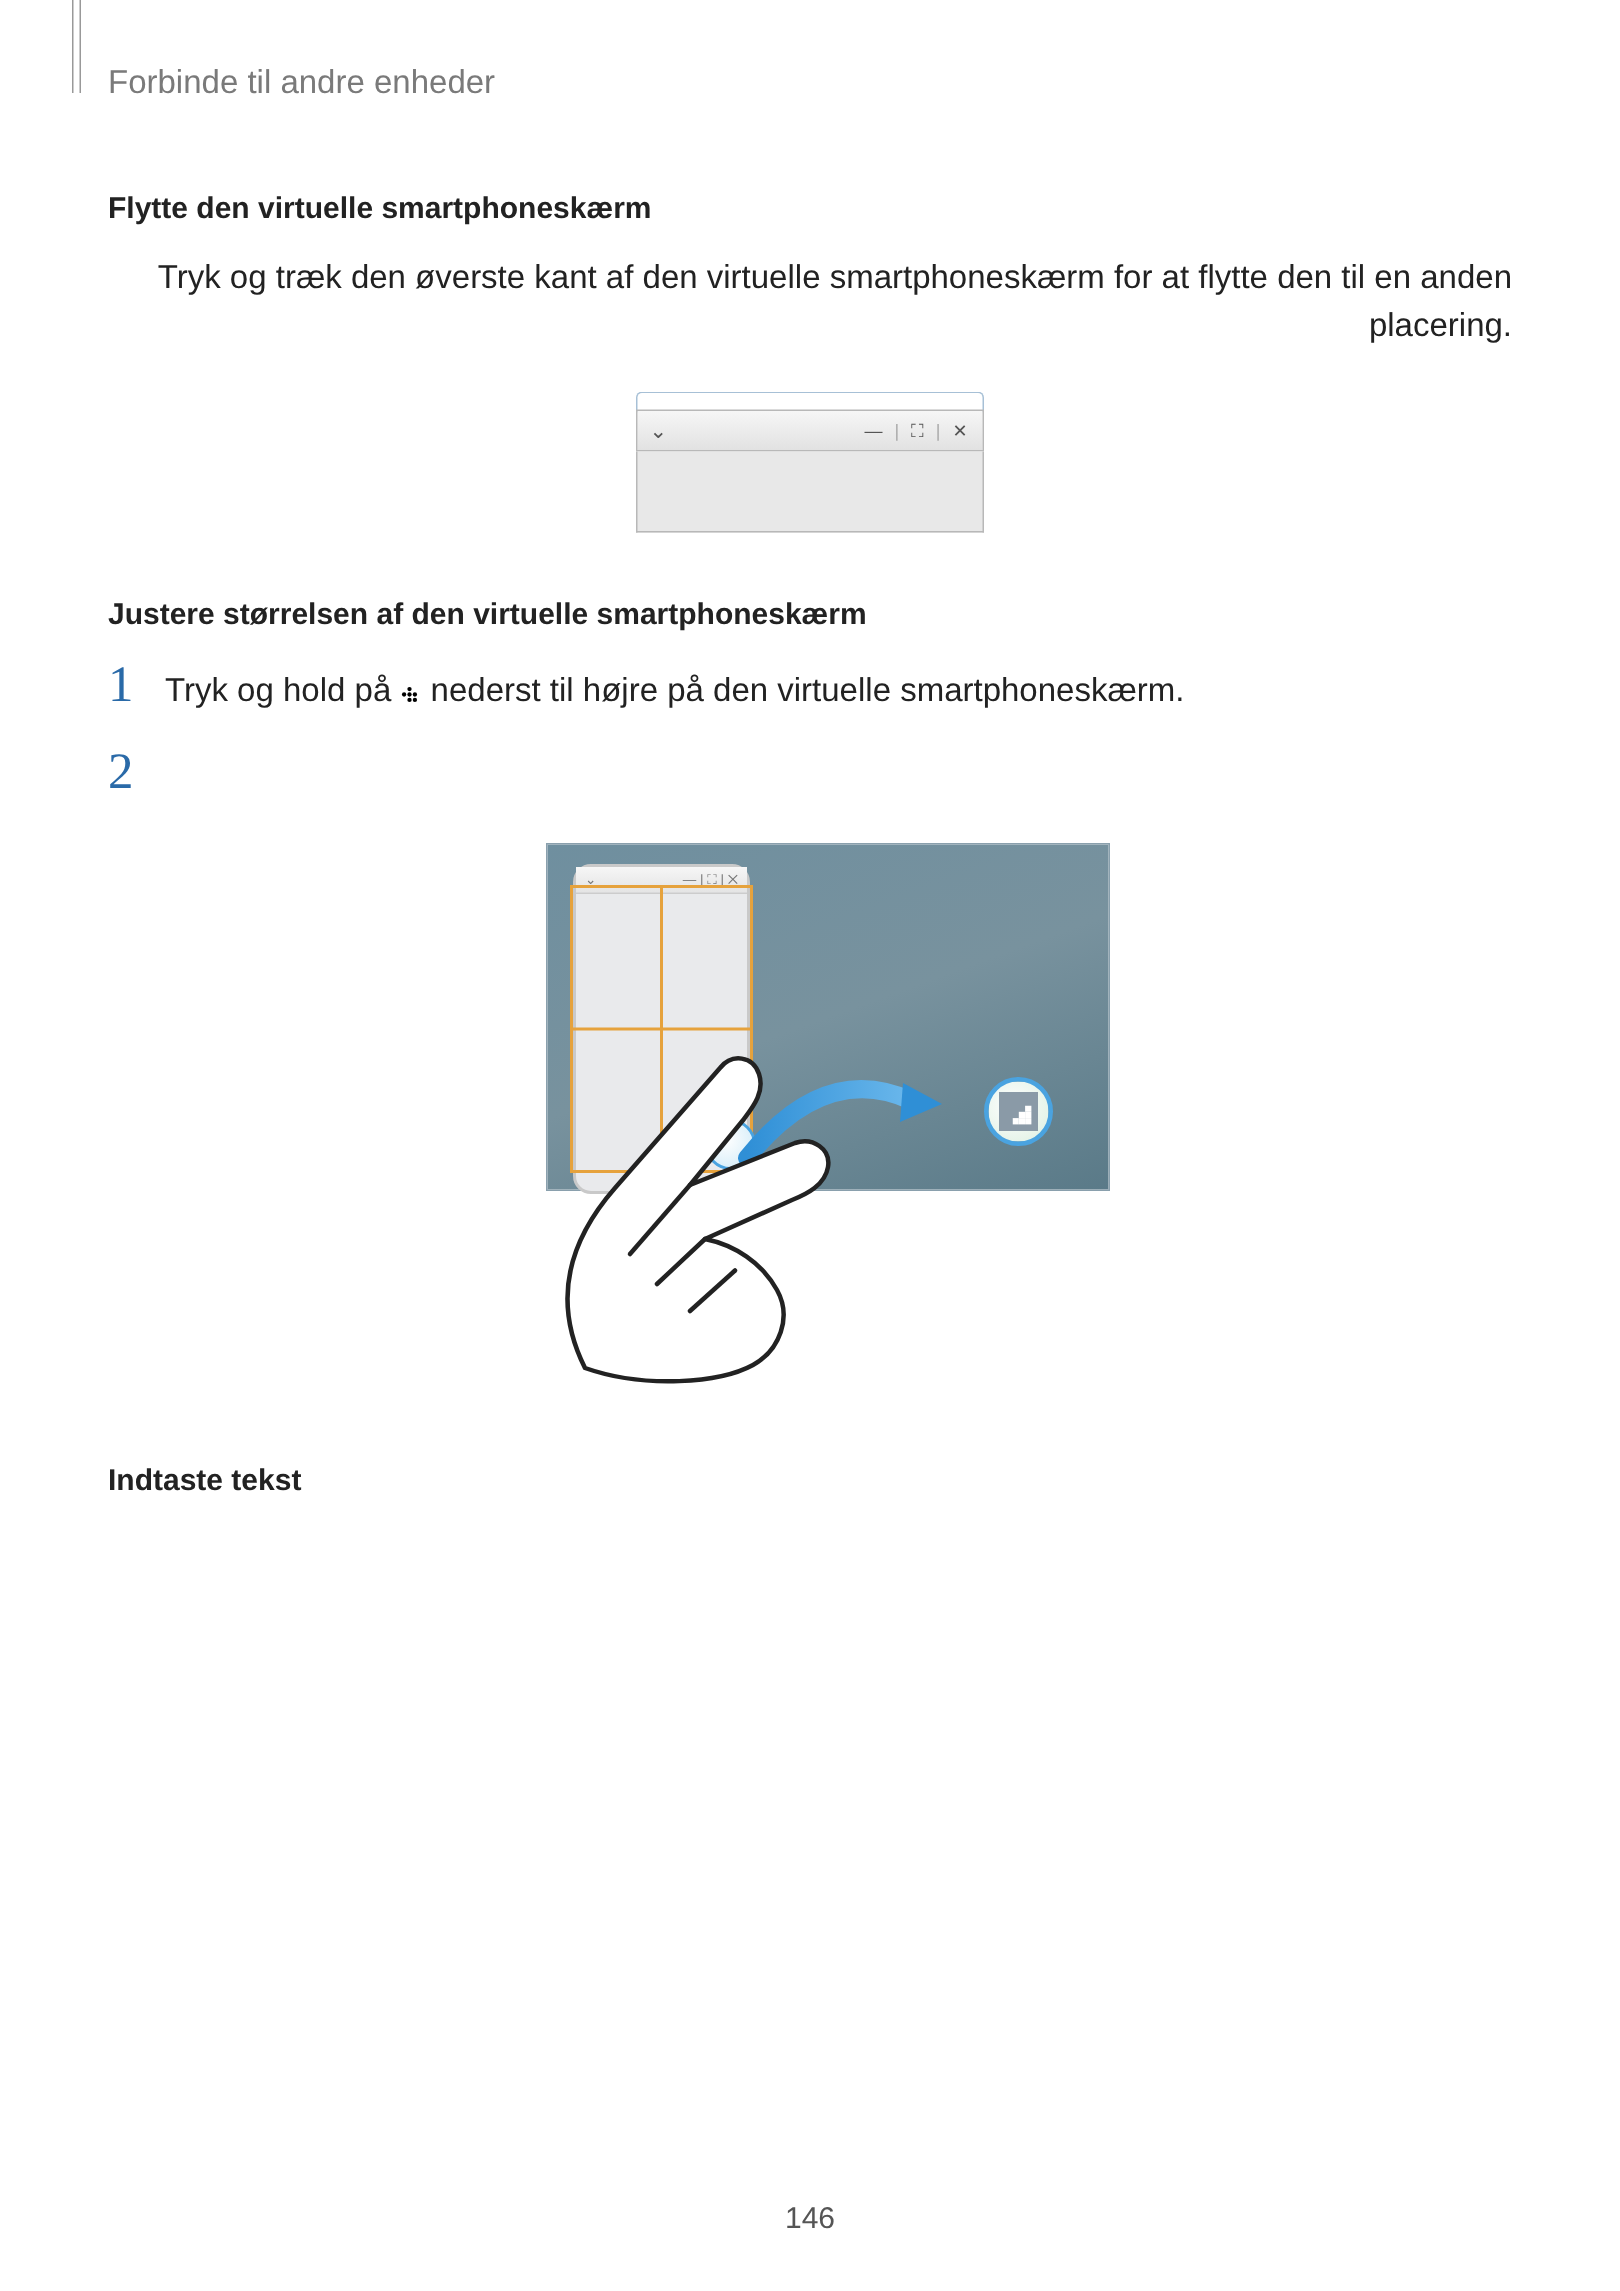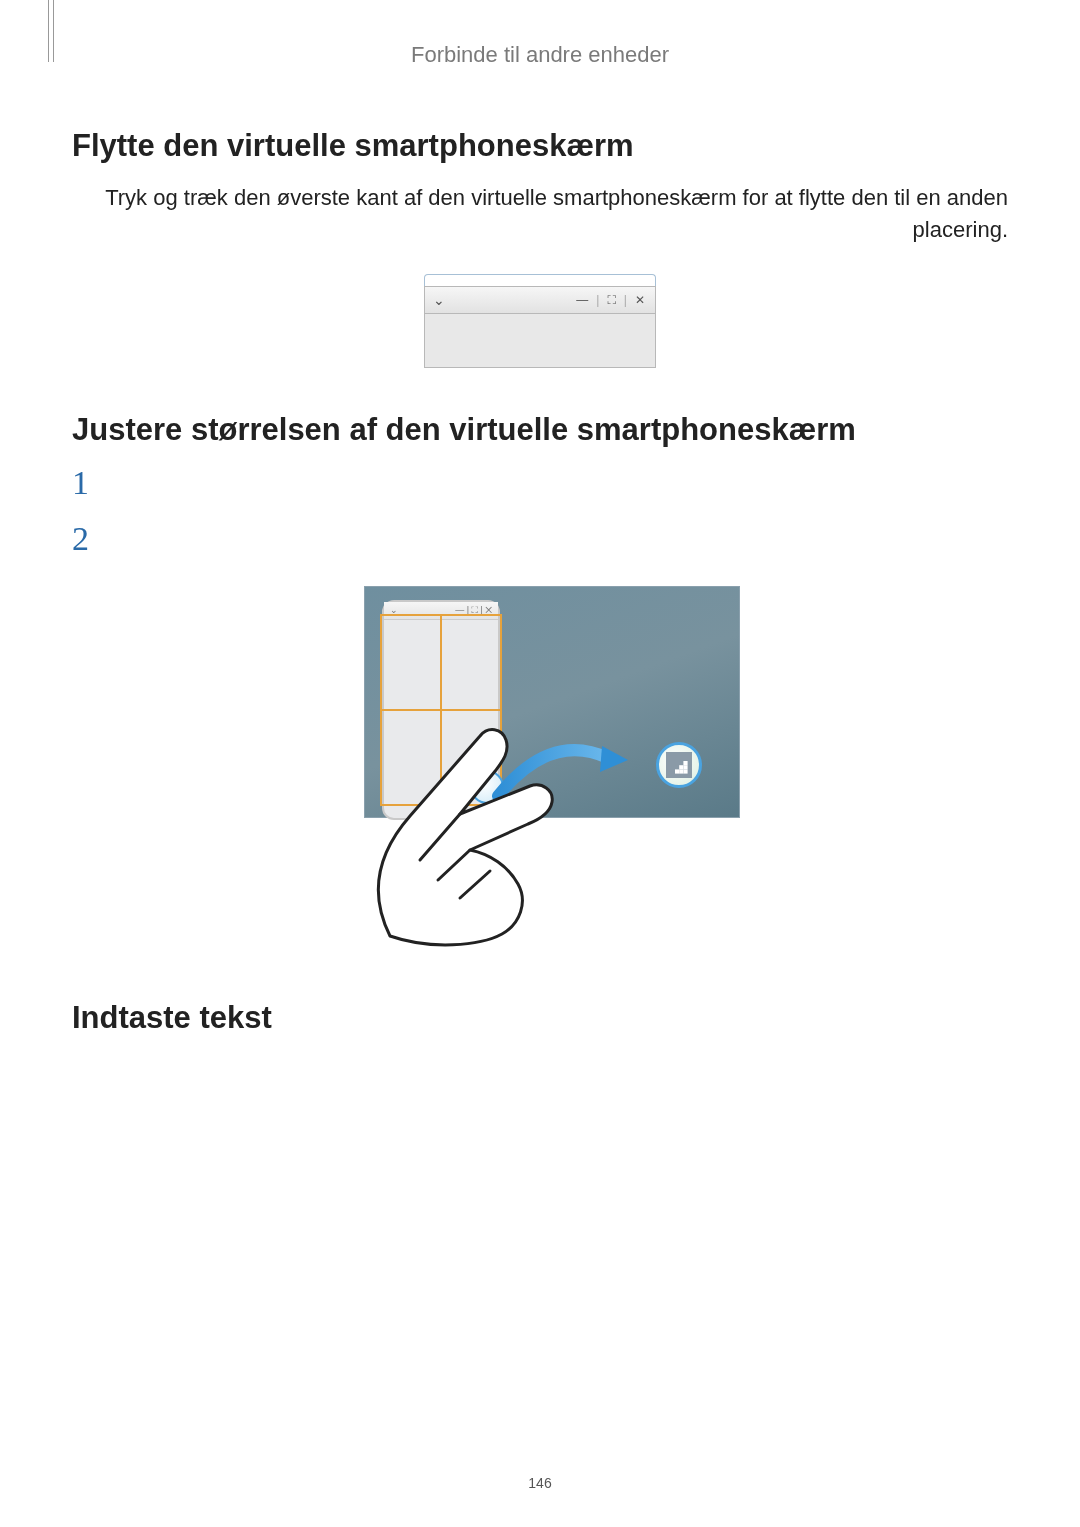--- a/index.html
+++ b/index.html
@@ -23,24 +23,23 @@
     width: 6px;
     height: 62px;
     border-left: 1.5px solid #999;
     border-right: 1.5px solid #999;
   }
   .breadcrumb {
     font-size: 22px;
     color: #7a7a7a;
     margin-bottom: 60px;
     margin-left: 0;
-    text-align: center;
   }
   h2 {
-    font-size: 31px;
+    font-size: 20px;
     font-weight: 700;
     color: #222;
     margin-bottom: 18px;
   }
   .para {
     font-size: 22px;
     line-height: 1.45;
     color: #222;
     margin-bottom: 28px;
     text-align: right;
@@ -202,21 +201,21 @@
     left: -20px;
     top: 80px;
     width: 300px;
     height: 290px;
   }
   .page-num {
     position: absolute;
     bottom: 36px;
     left: 0; right: 0;
     text-align: center;
-    font-size: 14px;
+    font-size: 20px;
     color: #555;
   }
   .sep { color: #aaa; }
 </style>
 </head>
 <body>
 
 <div class="page">
 
   <div class="tab-mark"></div>
@@ -241,20 +240,30 @@
       </div>
       <div class="fig1-body"></div>
     </div>
   </div>
 
   <h2>Justere størrelsen af den virtuelle smartphoneskærm</h2>
 
   <div class="num-list">
     <div class="num-row">
       <div class="num">1</div>
+      <div class="num-text">
+        <span>Tryk og hold på </span><span class="inline-icon"><svg viewBox="0 0 10 10" width="12" height="12">
+              <circle cx="2" cy="5" r="1.2"></circle>
+              <circle cx="5" cy="2" r="1.2"></circle>
+              <circle cx="5" cy="5" r="1.2"></circle>
+              <circle cx="5" cy="8" r="1.2"></circle>
+              <circle cx="8" cy="5" r="1.2"></circle>
+              <circle cx="8" cy="8" r="1.2"></circle>
+            </svg></span><span> nederst til højre på den virtuelle smartphoneskærm.</span>
+      </div>
     </div>
     <div class="num-row">
       <div class="num">2</div>
     </div>
   </div>
 
   <div class="figure">
     <div class="fig2-wrap">
       <div class="fig2-screen"></div>
       <div class="fig2-phone">

